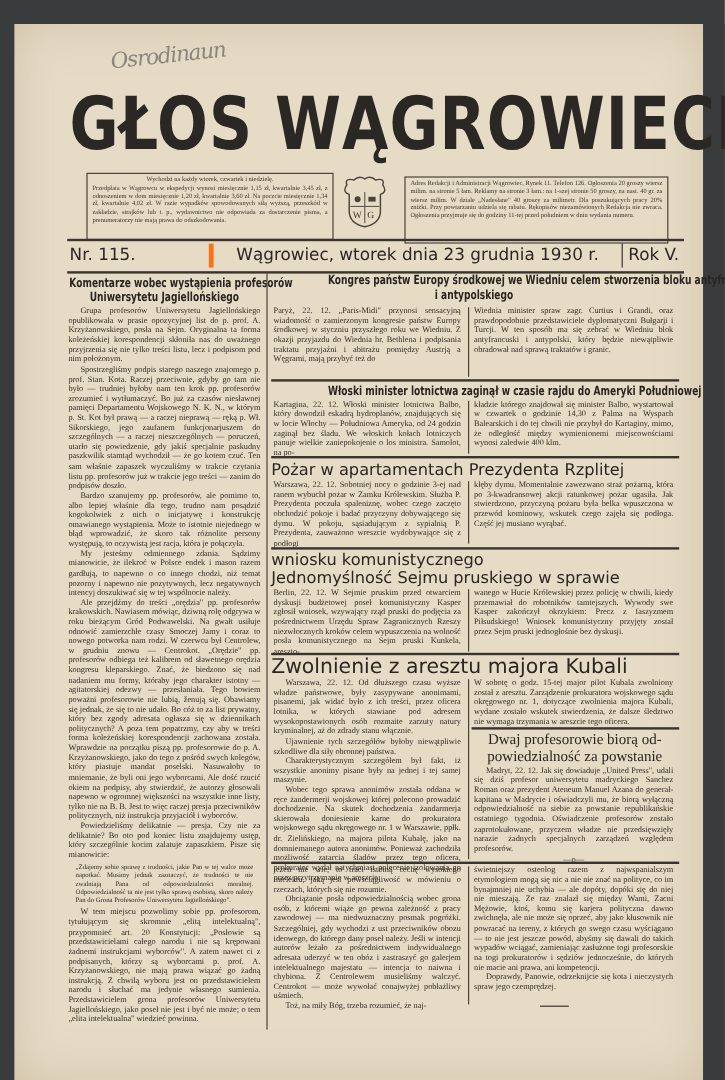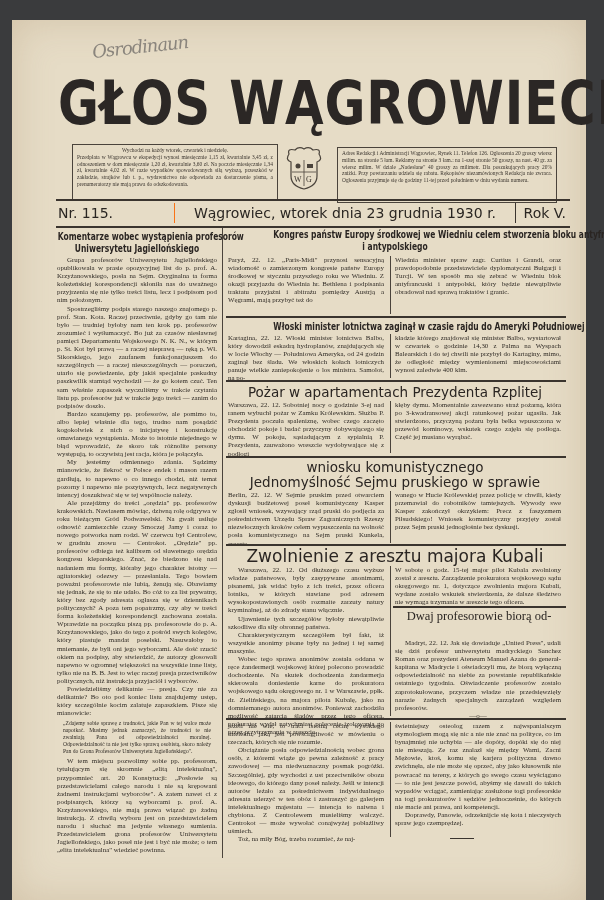--- a/index.html
+++ b/index.html
@@ -8,26 +8,26 @@
   .edge-right{position:absolute;left:586px;top:20px;width:18px;height:880px;background:#3a3b3d;}
   .pencil{position:absolute;left:92px;top:36px;font-family:"DejaVu Serif",serif;font-style:italic;font-size:18px;color:#8a857d;letter-spacing:-1px;transform:rotate(-6deg);}
   .masthead{position:absolute;left:58px;top:66px;width:480px;text-align:center;font-family:"DejaVu Sans",sans-serif;font-weight:bold;font-size:58px;line-height:70px;letter-spacing:1px;color:#2b2725;transform:scaleX(0.86) scaleY(1.05);transform-origin:left top;white-space:nowrap;}
   .infobox{position:absolute;border:1px solid #4a433b;padding:2px 4px;font-size:5.4px;line-height:6.8px;text-align:justify;color:#3a342e;}
   .info-left{left:72px;top:144px;width:196px;height:50px;}
   .info-right{left:337px;top:147px;width:210px;height:50px;}
   .info-left .c{text-align:center;}
   .crest{position:absolute;left:283px;top:146px;width:42px;height:44px;}
   .dateline{position:absolute;left:56px;top:199px;width:514px;height:25px;border-top:2px solid #3a342e;border-bottom:2px solid #3a342e;font-family:"DejaVu Sans",sans-serif;font-size:14px;}
   .dateline .nr{position:absolute;left:2px;top:4px;}
-  .dateline .mid{position:absolute;left:118px;top:4px;width:340px;text-align:center;border-left:1px solid #f97316;border-right:1px solid #3a342e;height:18px;top:2px;padding-top:2px;}
+  .dateline .mid{position:absolute;left:118px;top:4px;width:340px;text-align:center;border-left:4px solid #f97316;border-right:1px solid #3a342e;height:18px;top:2px;padding-top:2px;}
   .dateline .rok{position:absolute;right:4px;top:4px;}
   .col{position:absolute;font-size:6.9px;line-height:8.1px;text-align:justify;color:#2f2a25;}
   .col p{margin:0;text-indent:10px;}
   .hd-cond{font-family:"DejaVu Sans",sans-serif;font-weight:bold;text-align:center;color:#2a2522;transform:scaleX(0.72);transform-origin:center top;white-space:nowrap;}
-  .hd-sans{font-family:"DejaVu Sans",sans-serif;text-align:center;color:#2a2522;}
+  .hd-sans{font-family:"DejaVu Sans",sans-serif;text-align:left;color:#2a2522;}
   .hd-serif{font-family:"Liberation Serif",serif;text-align:center;color:#2a2522;}
   .rule-thick{position:absolute;height:2px;background:#3a342e;}
   .rule-thin{position:absolute;width:1px;background:#4a433b;}
   .quote{font-size:5.6px;line-height:6.8px;margin:3px 6px;}
   .sep{text-align:center;font-size:7px;}
 </style>
 </head>
 <body>
 
 <div class="page">
@@ -119,20 +119,21 @@
   <p>Charakterystycznym szczegółem był fakt, iż wszystkie anonimy pisane były na jednej i tej samej maszynie.</p>
   <p>Wobec tego sprawa anonimów została oddana w ręce żandermerji wojskowej której polecono prowadzić dochodzenie. Na skutek dochodzenia żandarmerja skierowała doniesienie karne do prokuratora wojskowego sądu okręgowego nr. 1 w Warszawie, ppłk. dr. Zielińskiego, na majora pilota Kubalę, jako na domniemanego autora anonimów. Ponieważ zachodziła możliwość zatarcia śladów przez tego oficera, prokurator wydał natychmiast polecenie izolowania go przez przytrzymanie w areszcie.</p>
 </div>
 <div class="rule-thin" style="left:390px;top:566px;height:150px;"></div>
 <div class="col" style="left:395px;top:566px;width:166px;">W sobotę o godz. 15-tej major pilot Kubala zwolniony został z aresztu. Zarządzenie prokuratora wojskowego sądu okręgowego nr. 1, dotyczące zwolnienia majora Kubali, wydane zostało wskutek stwierdzenia, że dalsze śledztwo nie wymaga trzymania w areszcie tego oficera.</div>
 
 <div class="rule-thick" style="left:393px;top:606px;width:173px;"></div>
 
 <div class="hd-serif" style="position:absolute;left:393px;top:609px;width:172px;font-size:12.5px;line-height:14px;">
   <div>Dwaj profesorowie biorą od-</div>
+  <div>powiedzialność za powstanie</div>
 </div>
 <div class="col" style="left:395px;top:639px;width:166px;">
   <p>Madryt, 22. 12. Jak się dowiaduje „United Press", udali się dziś profesor uniwersytetu madryckiego Sanchez Roman oraz prezydent Ateneum Manuel Azana do generał-kapitana w Madrycie i oświadczyli mu, że biorą wyłączną odpowiedzialność na siebie za powstanie republikańskie ostatniego tygodnia. Oświadczenie profesorów zostało zaprotokułowane, przyczem władze nie przedsięwzięły narazie żadnych specjalnych zarządzeń względem profesorów.</p>
   <div class="sep">—o—</div>
 </div>
 
 <div class="rule-thick" style="left:226px;top:718px;width:340px;"></div>
 
 <div class="col" style="left:228px;top:722px;width:156px;">
   <p style="text-indent:0">jeżeli nie wie, to traci istotną cechę wysokiego intelektu, jaką jest powściągliwość w mówieniu o rzeczach, których się nie rozumie.</p>

